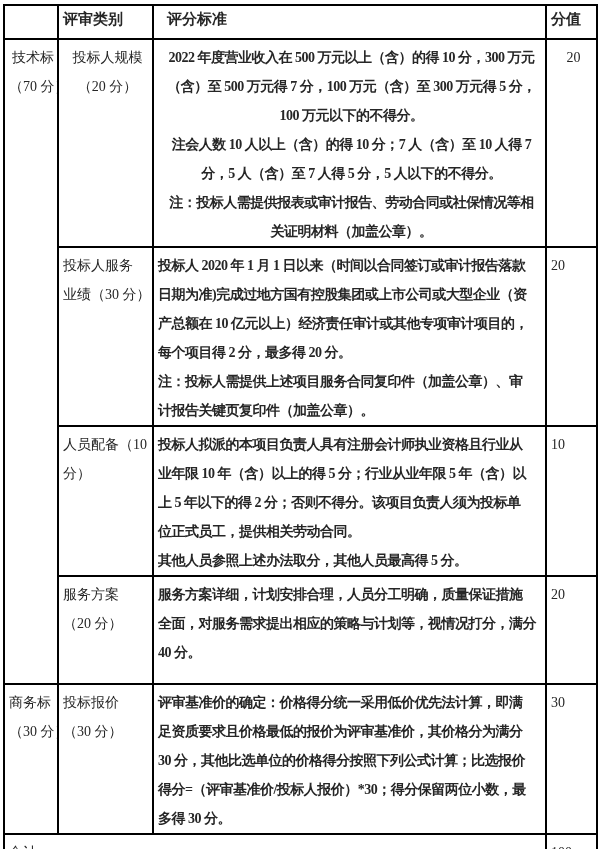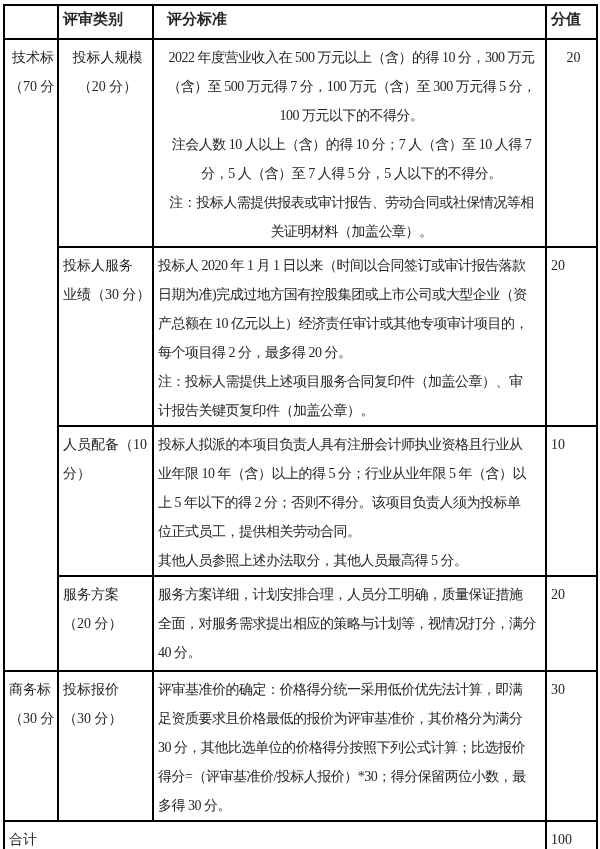--- a/index.html
+++ b/index.html
@@ -37,26 +37,27 @@
     font-size: 15px;
     vertical-align: middle;
     padding: 0 0 5px 4px;
     line-height: normal;
   }
   tr.hrow td.hdr-criteria { padding-left: 13px; }
   
   tr.r1 { height: 208px; text-align: center; }
   tr.r2 { height: 179px; }
   tr.r3 { height: 138px; margin-left: 48px; }
-  tr.r4 { height: 95px; }
+  tr.r4 { height: 108px; }
   tr.r5 { height: 149px; }
   tr.r6 { height: 38px; }
   td.pre {
     white-space: pre;
     letter-spacing: -0.5px;
+    font-weight: bold;
   }
   td.tight { line-height: 27px; }
   td.cat { white-space: pre; }
   td.score { padding-left: 2px; }
   td.total-label {
     vertical-align: middle;
     padding: 0 0 0 38px;
     font-size: 15px;
     line-height: normal;
   }

